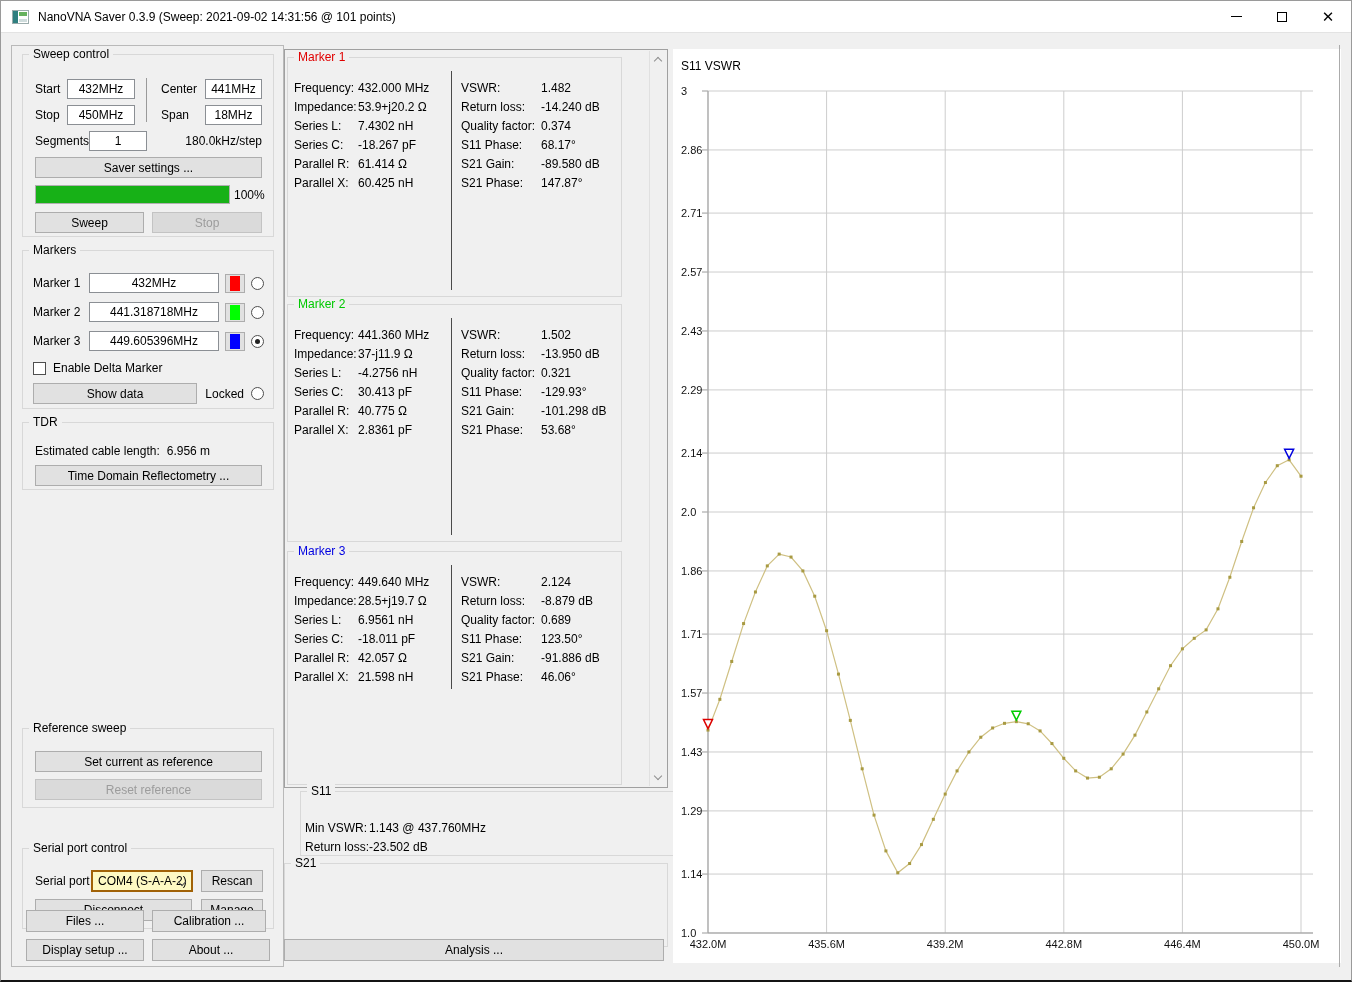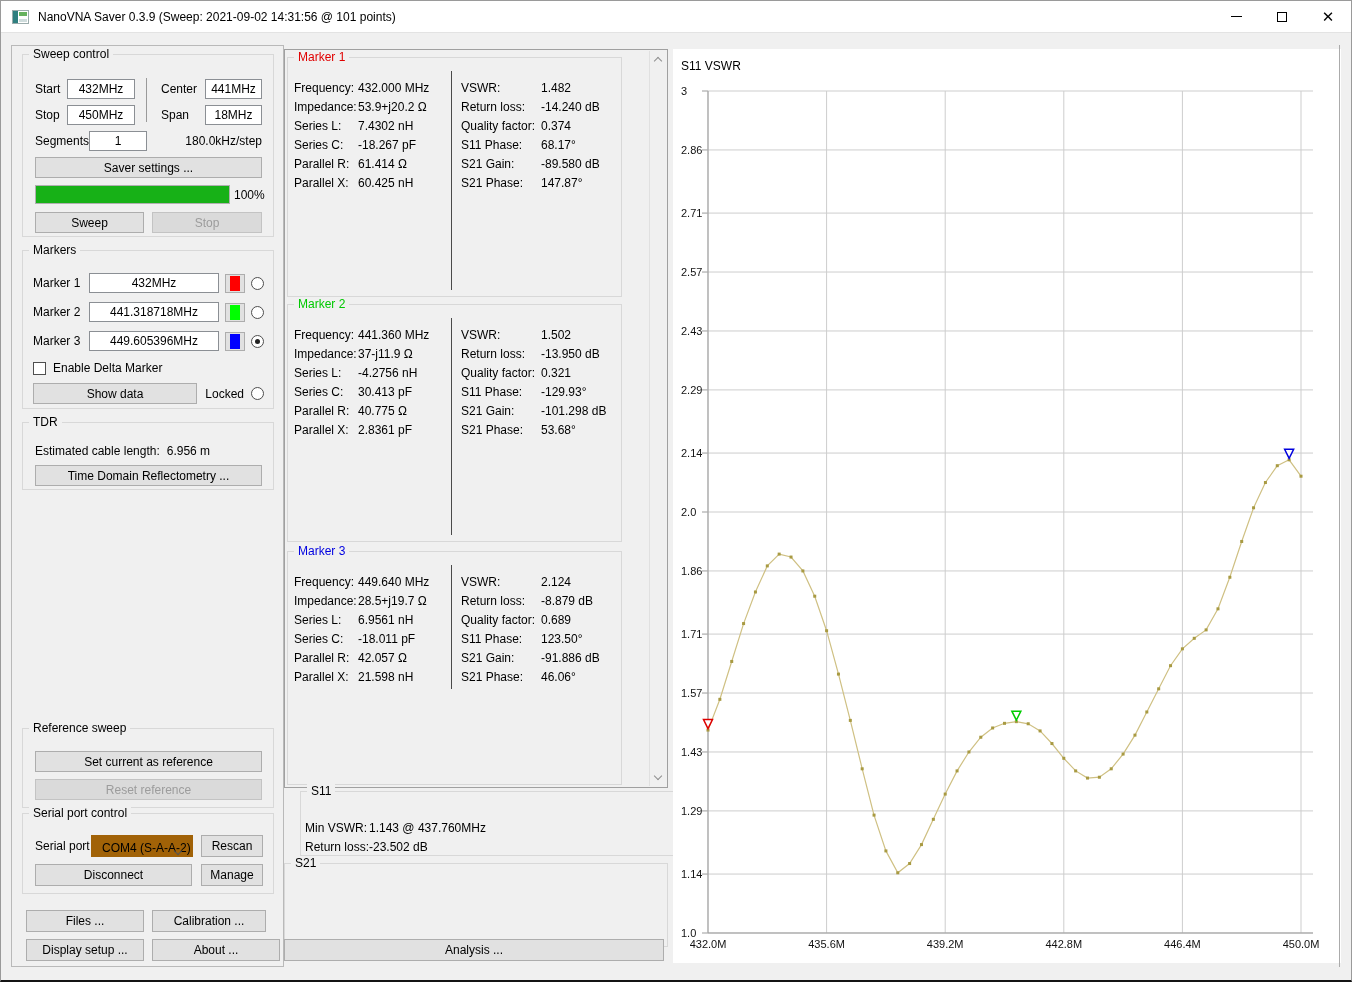--- a/index.html
+++ b/index.html
@@ -28,21 +28,21 @@
   
   .btn { display:flex; align-items:center; justify-content:center; background:#e1e1e1; border:1px solid #adadad; height:22px; white-space:nowrap; cursor:default; }
   .btn.disabled { color:#9c9c9c; background:#dadada; border-color:#c3c3c3; }
   .tin { height:20px; border:1px solid #8b8f94; background:#fff; text-align:center; padding:0 5px; font:inherit; width:100%; }
   .lbl { white-space:nowrap; }
   .radio { width:13px; height:13px; border:1px solid #4e4e4e; border-radius:50%; background:#fff; position:relative; flex:none; }
   .radio.checked::after { content:""; position:absolute; left:3px; top:3px; width:5px; height:5px; border-radius:50%; background:#222; }
   .checkbox { width:13px; height:13px; border:1px solid #4e4e4e; background:#fff; flex:none; }
   .swatch { width:20px; height:19px; background:#e1e1e1; border:1px solid #adadad; display:flex; align-items:center; justify-content:center; flex:none; }
   .swatch-fill { width:10px; height:15px; }
-  .select { height:22px; border:6px solid #a16207; background:#a16207; display:flex; padding:0 20px 0 5px; position:relative; white-space:nowrap; }
+  .select { height:22px; border:2px solid #a16207; background:#fef9c3; display:flex; align-items:center; padding:0 20px 0 5px; position:relative; white-space:nowrap; }
   .chev { position:absolute; right:6px; top:7px; width:6px; height:6px; border-right:1px solid #555; border-bottom:1px solid #555; transform:rotate(45deg); }
 
   
   .sidebar { position:absolute; left:10px; top:12px; width:273px; height:922px; border:1px solid #b9b9b9; background:#f0f0f0; }
   .gb-sweep { left:10px; top:8px; width:252px; height:183px; }
   .sweep-inner { position:absolute; left:12px; right:11px; top:21px; }
   .sweep-grid { display:grid; grid-template-columns:32px 68px 26px 44px 1fr; grid-auto-rows:26px; align-items:center; position:relative; }
   .sweep-grid .vsep { position:absolute; left:111px; top:2px; height:44px; width:1px; background:#9a9a9a; }
   .seg-row { display:flex; align-items:center; height:26px; }
   .seg-row .lbl { width:54px; }
@@ -69,34 +69,34 @@
   .gb-tdr { left:10px; top:376px; width:252px; height:68px; }
   .tdr-inner { position:absolute; left:12px; right:11px; top:20px; }
   .tdr-text { display:flex; gap:7px; height:15px; align-items:center; }
   .btn-tdr { margin-top:7px; height:21px; }
 
   .gb-ref { left:10px; top:682px; width:252px; height:80px; }
   .ref-inner { position:absolute; left:12px; right:11px; top:22px; }
   .btn-setref { height:21px; }
   .btn-resetref { height:21px; margin-top:7px; }
 
-  .gb-serial { left:10px; top:767px; width:252px; height:81px; }
+  .gb-serial { left:10px; top:802px; width:252px; height:81px; }
   .serial-inner { position:absolute; left:12px; right:10px; top:21px; }
   .serial-row1 { display:flex; align-items:center; height:22px; }
   .serial-row1 .lbl { width:56px; flex:none; }
   .serial-row1 .select { width:102px; flex:none; }
   .btn-rescan { width:62px; margin-left:auto; }
   .serial-row2 { display:flex; align-items:center; margin-top:7px; }
   .btn-disconnect { width:157px; }
   .btn-manage { width:62px; margin-left:auto; }
 
   .btn-files { position:absolute; left:14px; top:864px; width:118px; }
   .btn-cal { position:absolute; left:140px; top:864px; width:114px; }
   .btn-display { position:absolute; left:14px; top:893px; width:118px; }
-  .btn-about { position:absolute; left:140px; top:893px; width:128px; }
+  .btn-about { position:absolute; left:140px; top:893px; width:118px; }
 
   
   .middle { position:absolute; left:283px; top:16px; width:384px; height:914px; }
   .marker-scroll { position:absolute; left:0; top:0; width:384px; height:739px; border:1px solid #a0a0a0; background:#f0f0f0; }
   .mdetail { left:2px; width:335px; background:#f0f0f0; }
   .g1 { top:7px; height:240px; }
   .g2 { top:254px; height:238px; }
   .g3 { top:501px; height:234px; }
   .mdetail .vdiv { position:absolute; left:163px; top:13px; bottom:6px; width:1px; background:#4a4a4a; }
   .g3 .vdiv { bottom:auto; height:124px; }

